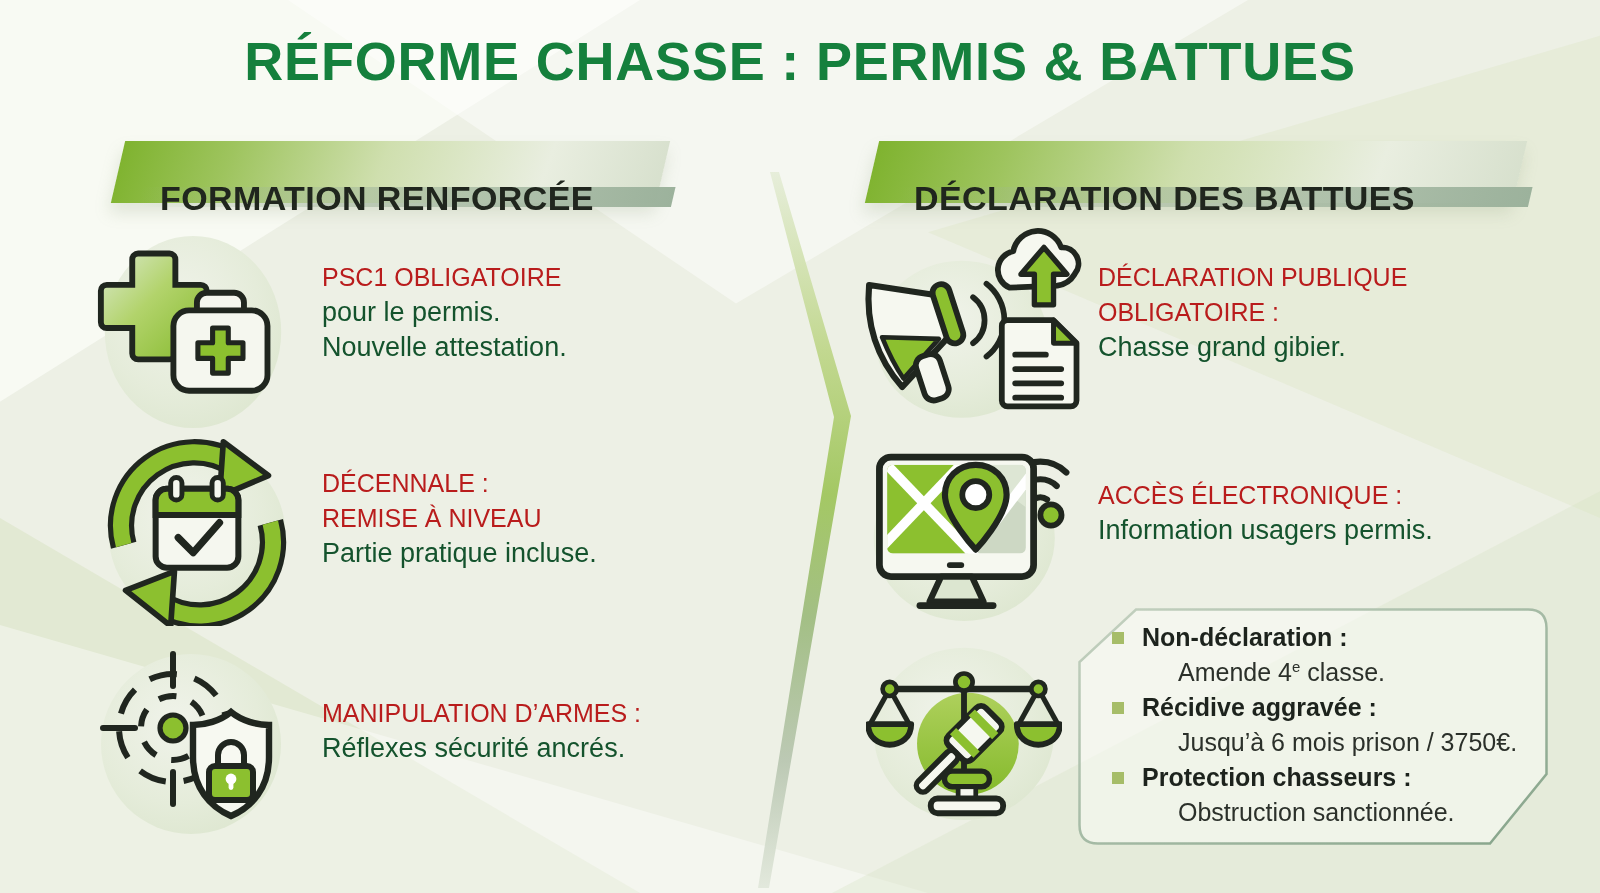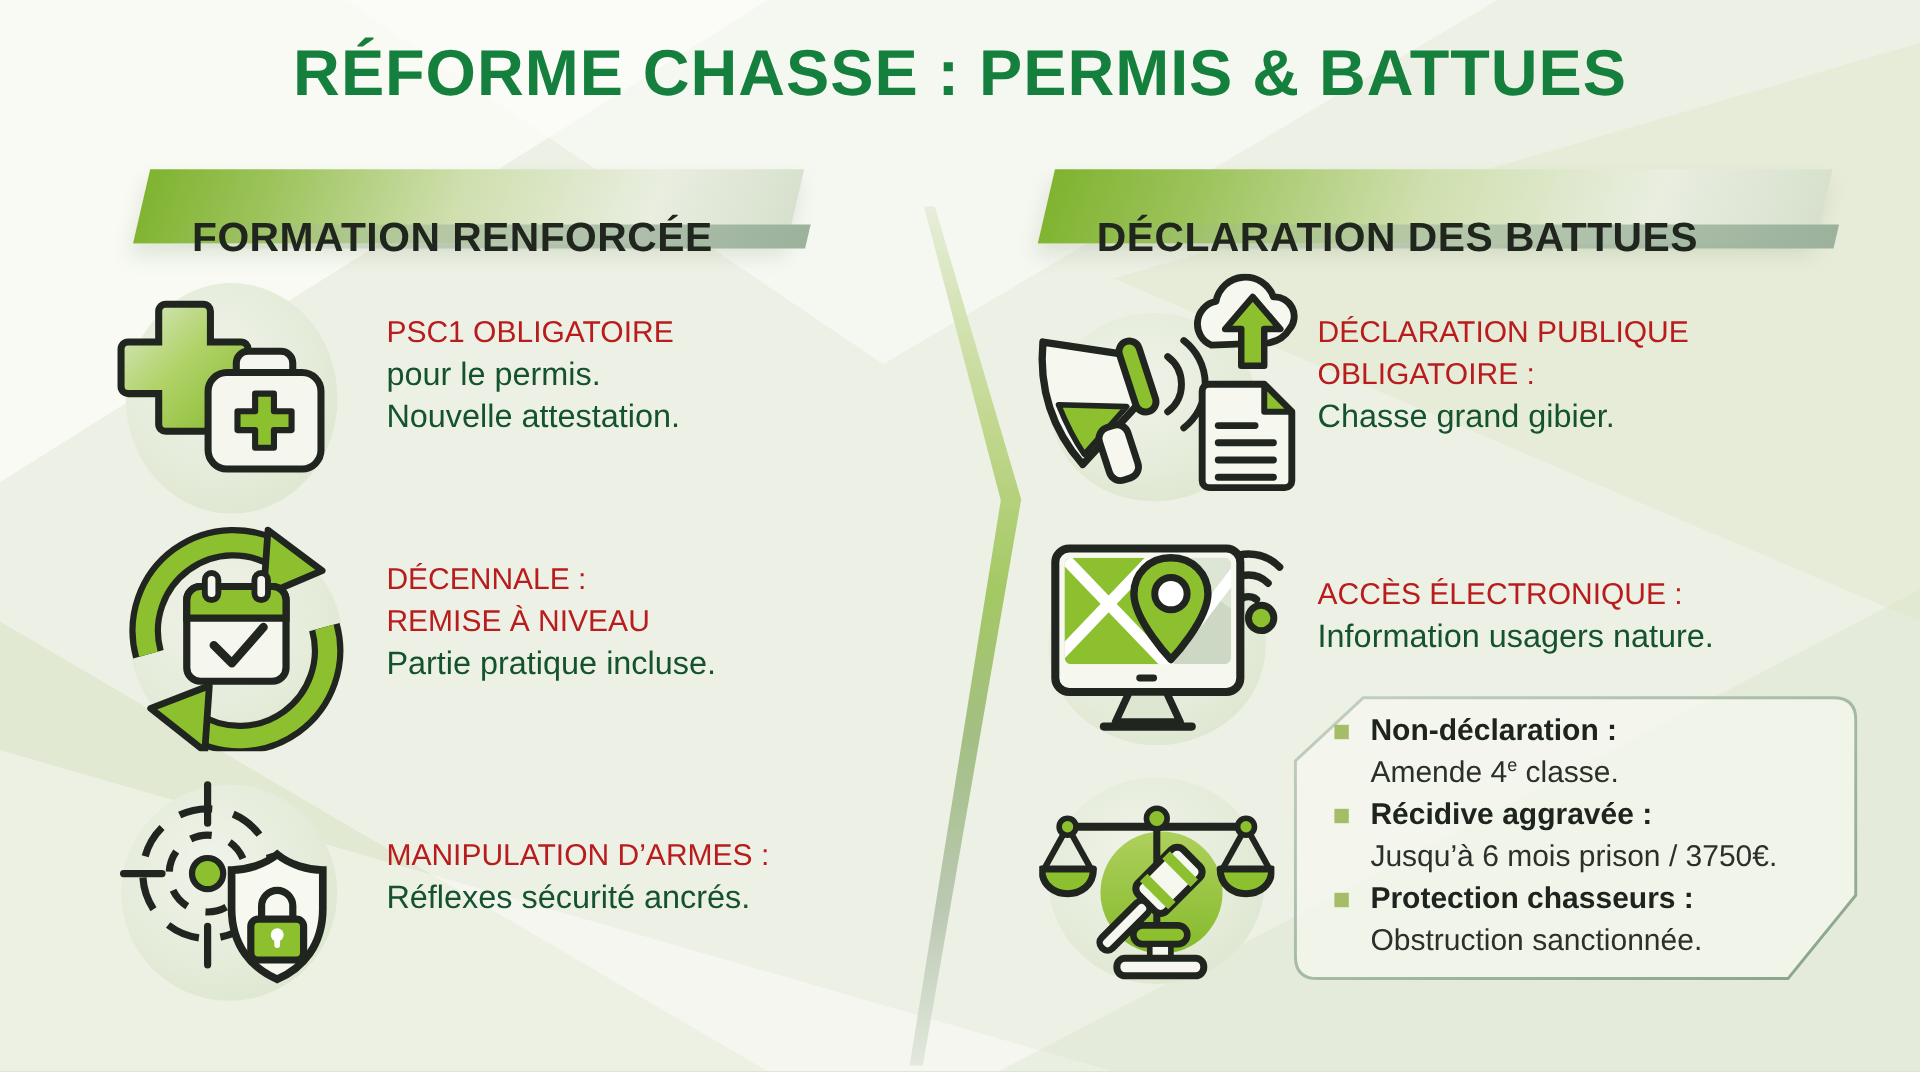--- a/index.html
+++ b/index.html
@@ -41,29 +41,29 @@
   #banner-right{left:872px;top:141px;width:648px;}
   
   .feature{position:absolute;z-index:2;}
   .feature svg{position:absolute;left:0;top:0;}
   .f-text{position:absolute;}
   .f-title{font-size:25px;font-weight:400;line-height:35px;color:#b91c1c;white-space:nowrap;}
   .f-line{font-size:27px;font-weight:400;line-height:35px;color:#14532d;white-space:nowrap;}
   
   #divider{position:absolute;inset:0;z-index:1;pointer-events:none;}
   
-  #sanctions-box{position:absolute;left:1078px;top:580px;width:470px;height:237px;z-index:2;}
+  #sanctions-box{position:absolute;left:1078px;top:608px;width:470px;height:237px;z-index:2;}
   #sanctions-box svg.frame{position:absolute;inset:0;}
   .bullets{position:absolute;left:34px;top:12px;right:14px;list-style:none;margin:0;padding:0;}
   .bullet{position:relative;padding-left:30px;margin:0 0 1px 0;}
   .bullet-square{
     position:absolute;left:0;top:12px;width:12px;height:12px;background:#a6bd68;
   }
   .b-label{font-size:25px;font-weight:800;line-height:35px;color:#1d231d;white-space:nowrap;}
-  .b-detail{font-size:25px;font-weight:400;line-height:34px;color:#2b302a;white-space:nowrap;}
+  .b-detail{font-size:25px;font-weight:400;line-height:34px;color:#2b302a;white-space:nowrap;margin-left:36px;}
   .b-detail sup{font-size:15px;line-height:0;}
 </style>
 </head>
 <body>
 
 <div id="canvas">
 
   <div class="facet f1"></div>
   <div class="facet f2"></div>
   <div class="facet f3"></div>
@@ -226,21 +226,21 @@
       </g>
       <circle cx="97" cy="44" r="5.5" fill="#8cc02f" stroke="#20261f" stroke-width="3"></circle>
       <path d="M58 18 c-9.5 0 -16 7 -16 15.5 C42 45 58 62 58 62 s16 -17 16 -28.5 C74 25 67.5 18 58 18 Z" fill="#8cc02f" stroke="#20261f" stroke-width="3.2" stroke-linejoin="round"></path>
       <circle cx="58" cy="33.5" r="7" fill="#ffffff" stroke="#20261f" stroke-width="3"></circle>
       <rect x="43" y="68.5" width="9" height="3" rx="1.5" fill="#20261f"></rect>
       <path d="M40 76 h16 l6 13 H34 Z" fill="#dce6d0" stroke="#20261f" stroke-width="3.2" stroke-linejoin="round"></path>
       <line x1="29" y1="91" x2="67" y2="91" stroke="#20261f" stroke-width="3.5" stroke-linecap="round"></line>
     </svg>
     <div class="f-text" style="left:234px;top:48px;">
       <div class="f-title">ACCÈS ÉLECTRONIQUE :</div>
-      <div class="f-line">Information usagers nature.</div>
+      <div class="f-line">Information usagers permis.</div>
     </div>
   </div>
 
   <div class="feature" style="left:866px;top:642px;width:200px;height:185px;">
     <svg width="196" height="180" viewBox="0 0 100 92">
       <ellipse cx="50" cy="47" rx="46" ry="44" fill="url(#gBlob)"></ellipse>
       <circle cx="52" cy="52" r="26" fill="url(#gBall)"></circle>
       <line x1="12" y1="24" x2="88" y2="24" stroke="#20261f" stroke-width="3.4" stroke-linecap="round"></line>
       <line x1="50" y1="24" x2="50" y2="72" stroke="#20261f" stroke-width="3"></line>
       <line x1="12" y1="24" x2="2" y2="42" stroke="#20261f" stroke-width="2.6"></line>

